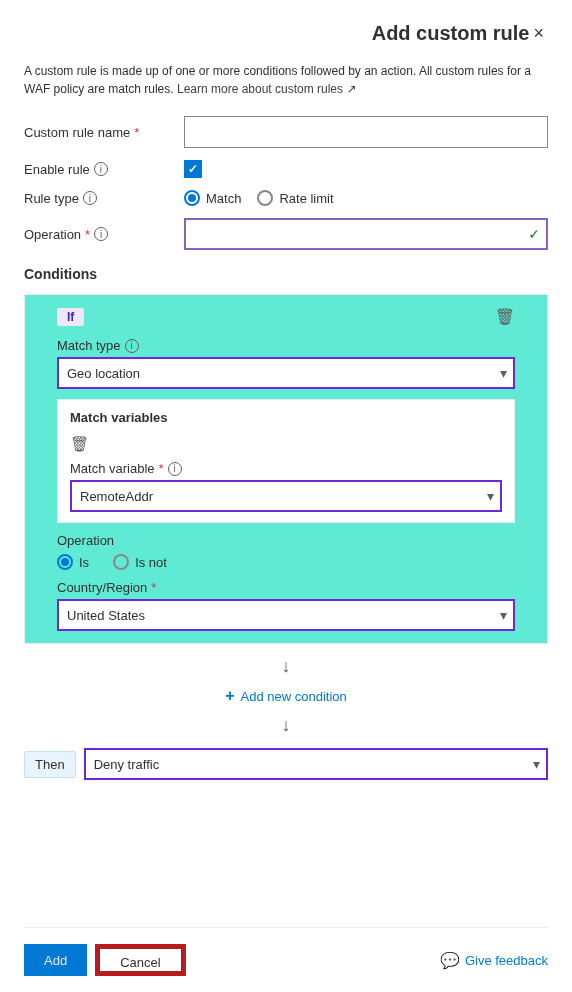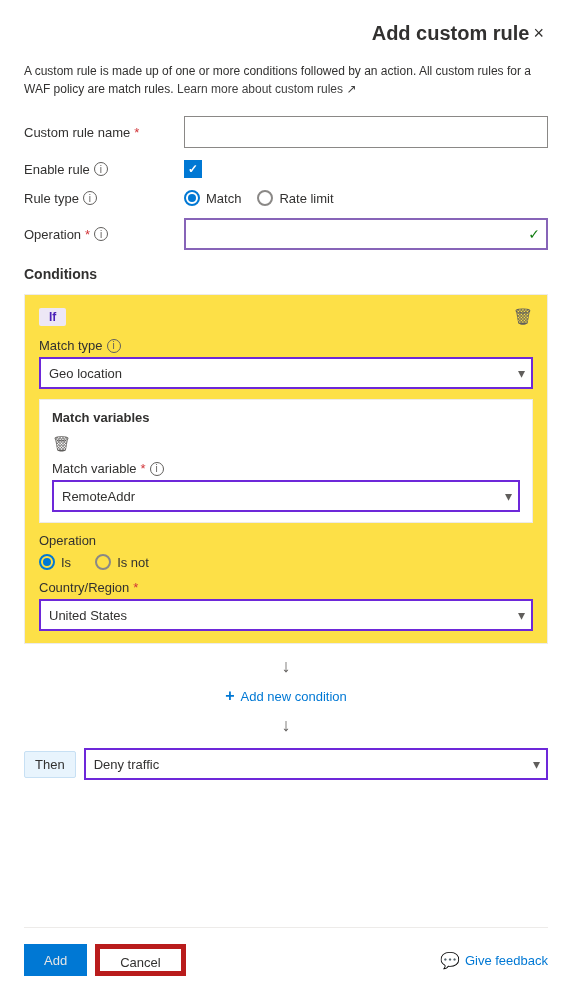--- a/index.html
+++ b/index.html
@@ -194,22 +194,22 @@
       font-size: 14px;
       font-weight: 600;
       color: #323130;
       margin-bottom: 12px;
     }
     .conditions-section {
       margin-top: 4px;
     }
     .if-block {
       border: 1px solid #edebe9;
-      background: #fde047;
-      padding: 12px 14px;
+      background: #5eead4;
+      padding: 12px 32px;
       margin-bottom: 8px;
       position: relative;
     }
     .if-header {
       display: flex;
       justify-content: space-between;
       align-items: center;
       margin-bottom: 12px;
     }
     .if-badge {

